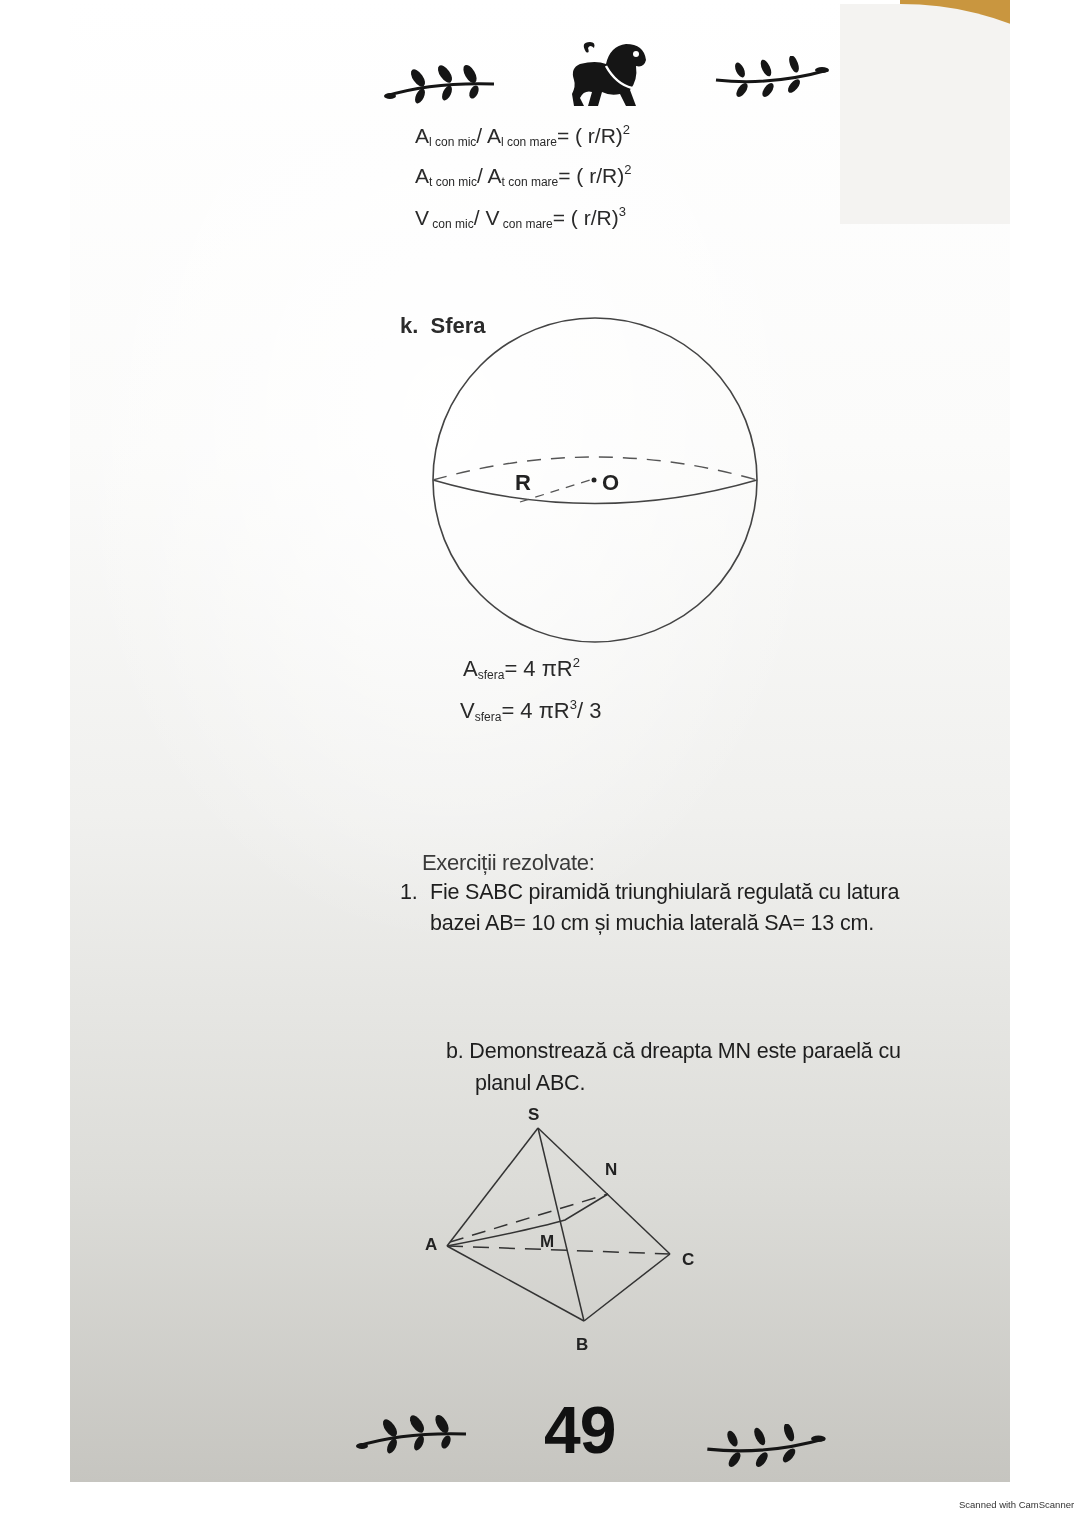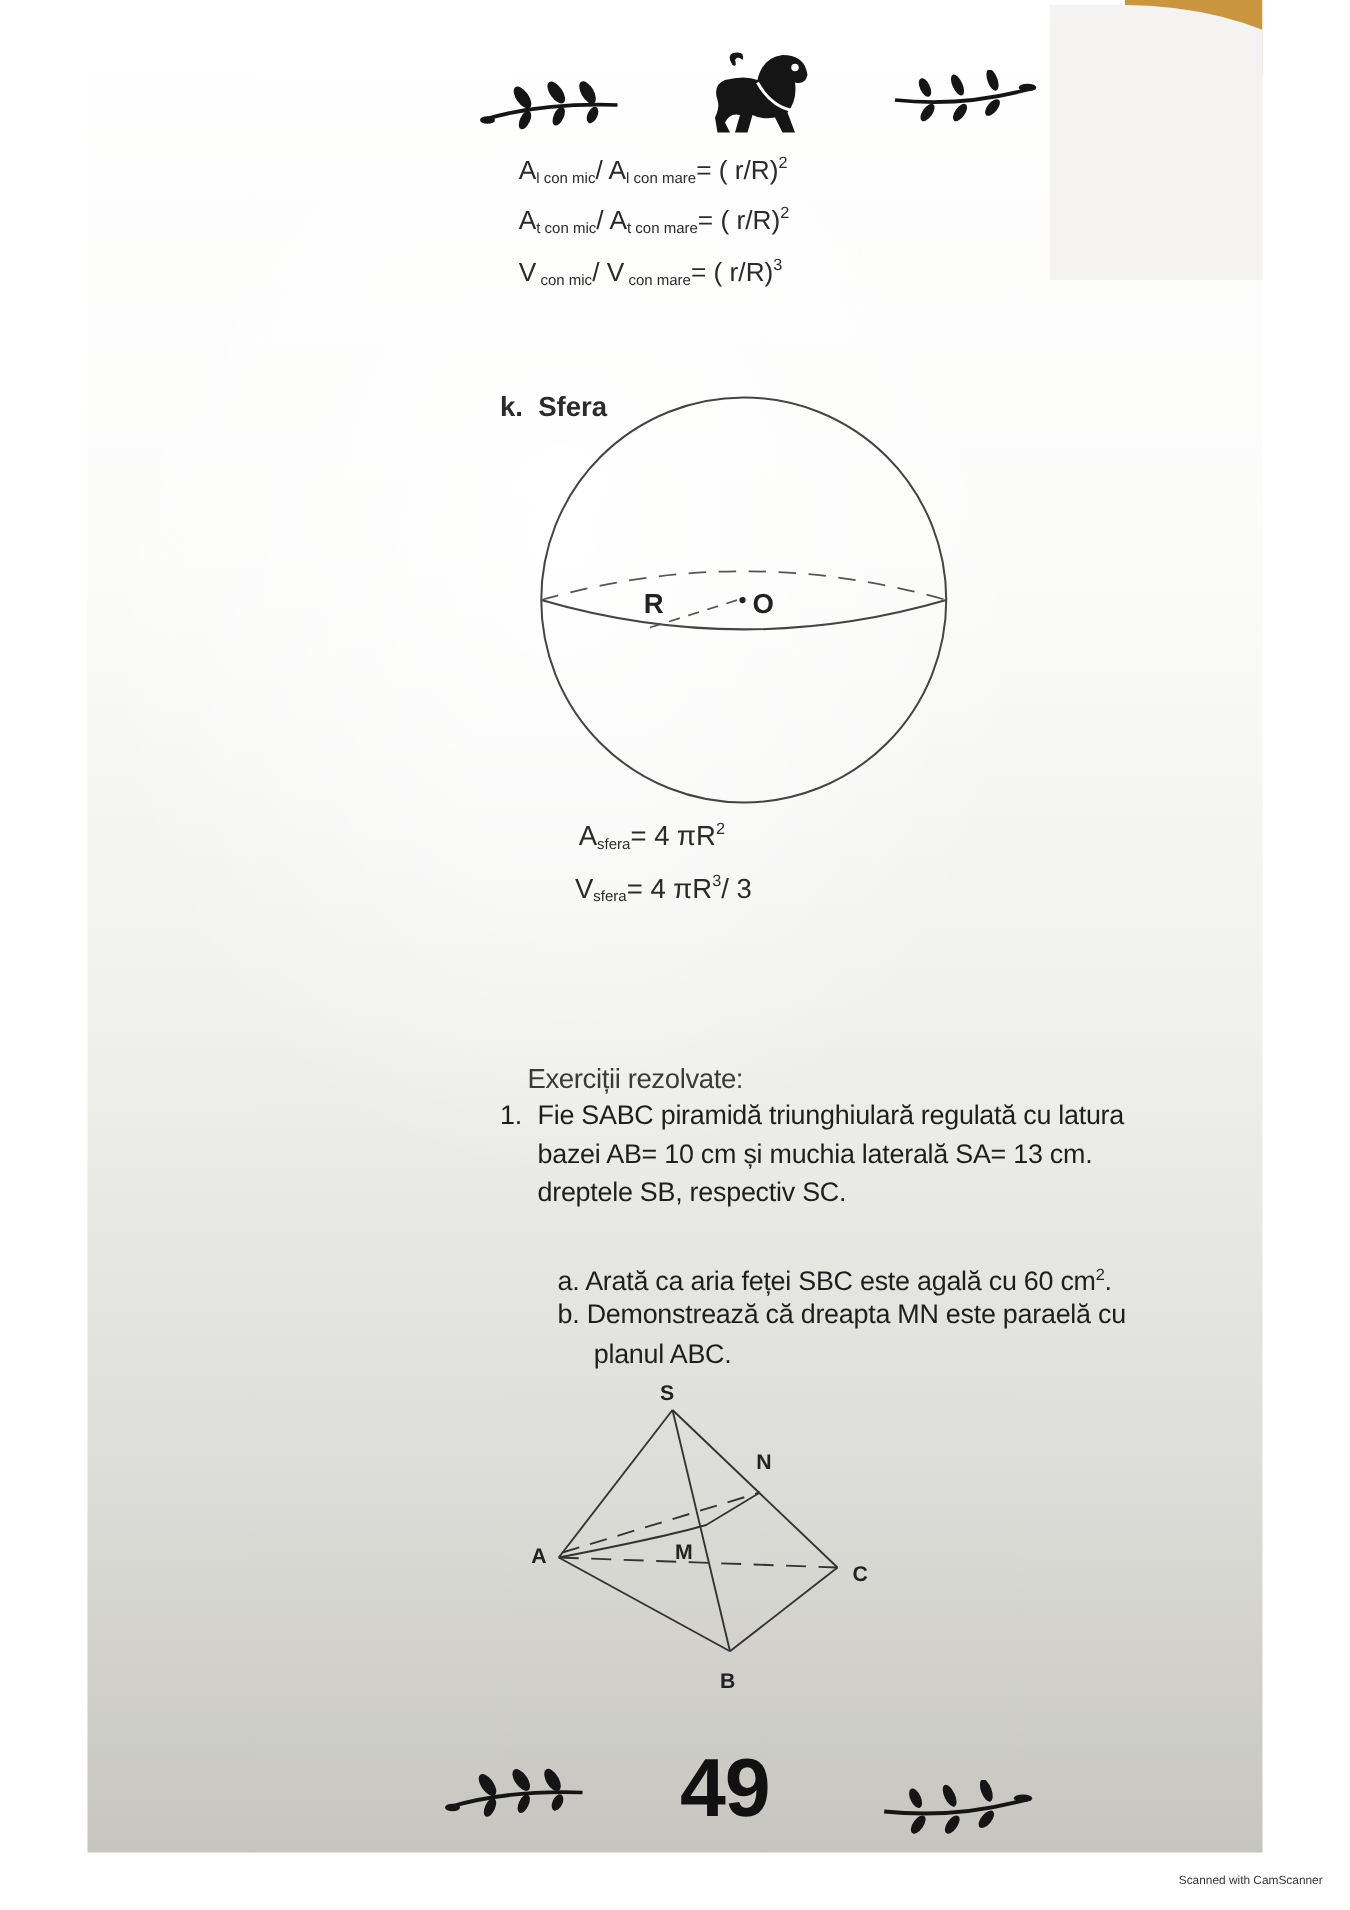--- a/index.html
+++ b/index.html
@@ -27,21 +27,21 @@
       background: #f4f3f1; border-top-right-radius: 200px 120px;
     }
     .abs { position: absolute; }
     .formula { color: #2a2a2a; font-size: 21px; white-space: nowrap; }
     .formula sub { font-size: 12px; vertical-align: -3px; }
     .formula sup { font-size: 13px; vertical-align: 9px; }
     .heading-bold { font-weight: bold; font-size: 22px; color: #2b2b2b; margin-top: 20px; }
     .section-title { font-size: 22px; color: #3a3a3a; letter-spacing: -0.3px; }
     .body-text { font-size: 21.5px; color: #1e1e1e; line-height: 31px; letter-spacing: -0.2px; }
     .page-number { font-weight: bold; font-size: 66px; color: #111; letter-spacing: -1px; }
-    .camscanner { font-size: 9.5px; color: #333; }
+    .camscanner { font-size: 9.5px; color: #333; margin-left: 16px; }
     svg text { font-family: "Liberation Sans", sans-serif; font-weight: bold; }
   </style>
 </head>
 <body>
 
 <div class="page">
   <div class="wood-corner"></div>
 
   <svg class="abs" style="left:312px;top:62px" width="118" height="42" viewBox="0 0 118 42">
     <path d="M4 34 Q50 20 112 22" stroke="#151515" stroke-width="3" fill="none"></path>
@@ -100,27 +100,22 @@
   <div class="abs formula" style="left:390px;top:697px;font-size:22px">
     <span>V</span><sub>sfera</sub><span>= 4 πR</span><sup>3</sup><span>/ 3</span>
   </div>
 
   <div class="abs section-title" style="left:352px;top:850px">Exerciții rezolvate:</div>
 
   <div class="abs body-text" style="left:330px;top:877px">1.</div>
   <div class="abs body-text" style="left:360px;top:877px;width:560px">
     <div>Fie SABC piramidă triunghiulară regulată cu latura</div>
     <div>bazei AB= 10 cm și muchia laterală SA= 13 cm.</div>
-    <div>dreptele SB, respectiv SC.</div>
   </div>
 
-  <div class="abs body-text" style="left:376px;top:1004px;white-space:nowrap">
-    <span>a.</span>
-    <span>Arată ca aria feței SBC este agală cu 60 cm</span><sup style="font-size:13px">2</sup><span>.</span>
-  </div>
   <div class="abs body-text" style="left:376px;top:1036px;white-space:nowrap">
     <span>b.</span>
     <span>Demonstrează că dreapta MN este paraelă cu</span>
   </div>
   <div class="abs body-text" style="left:405px;top:1068px">planul ABC.</div>
 
   <svg class="abs" style="left:340px;top:1100px" width="300" height="290" viewBox="0 0 300 290">
     <g stroke="#333" stroke-width="1.5" fill="none">
       <line x1="37" y1="146" x2="128" y2="28"></line>
       <line x1="128" y1="28" x2="260" y2="154"></line>

